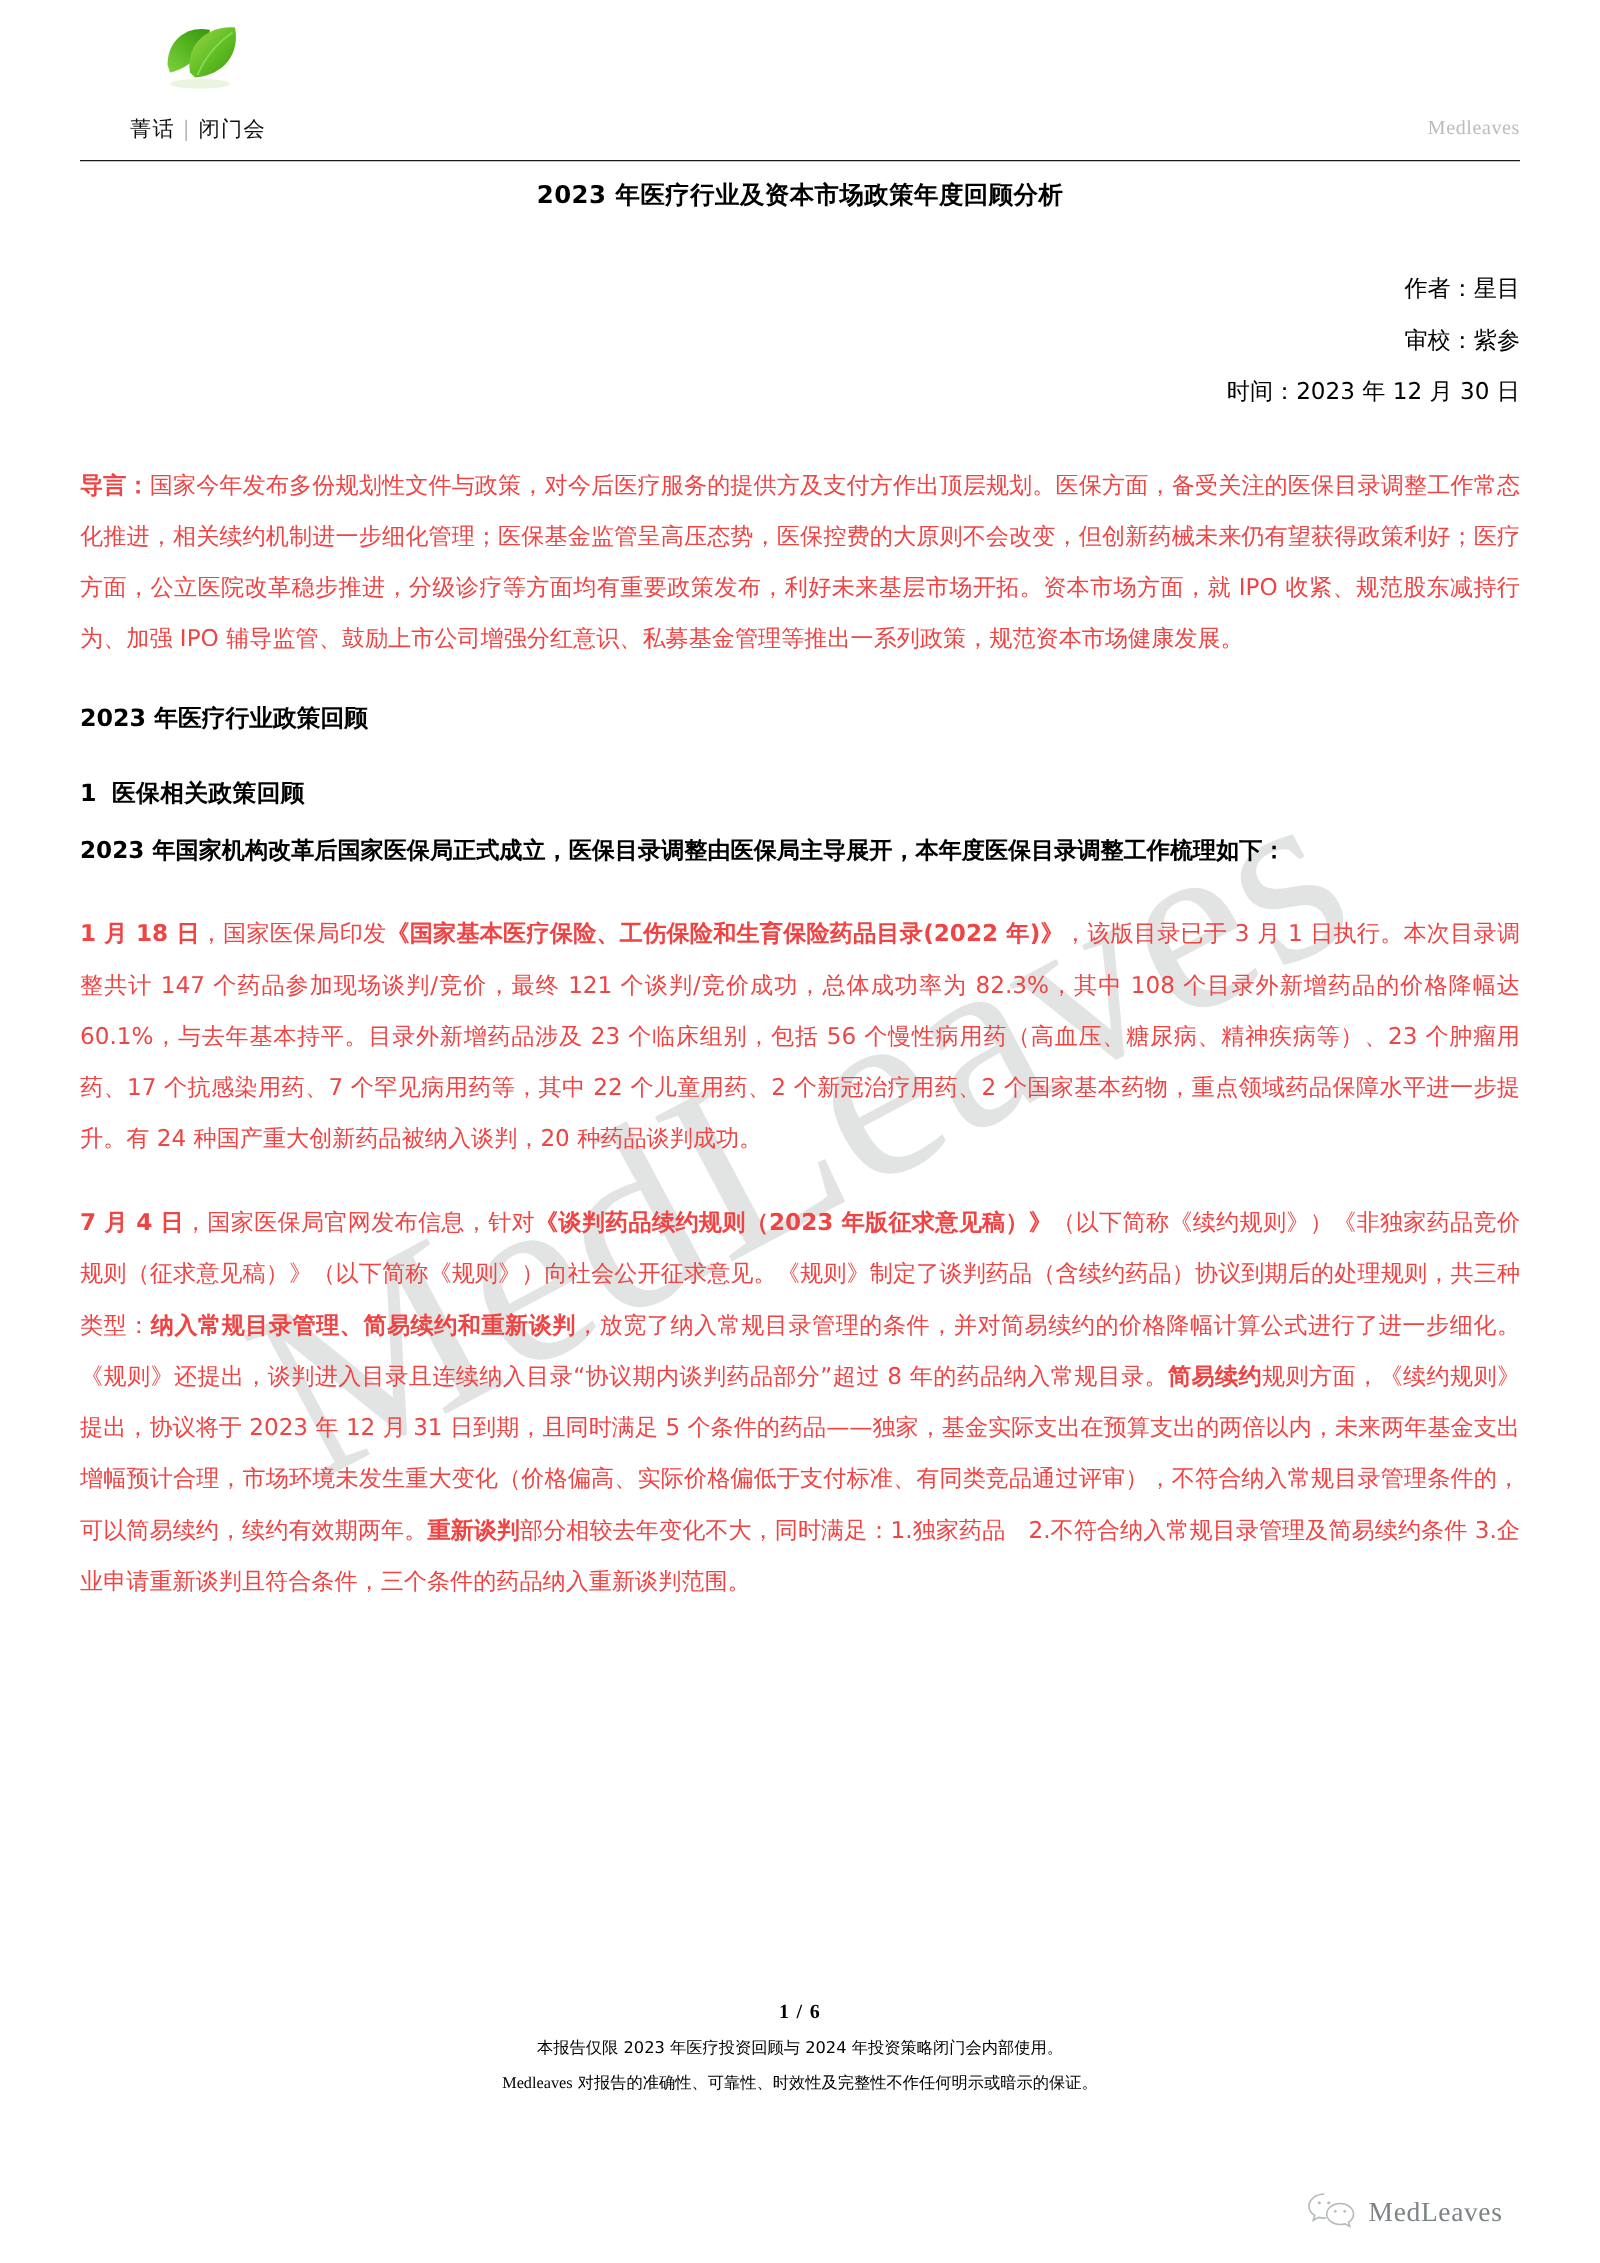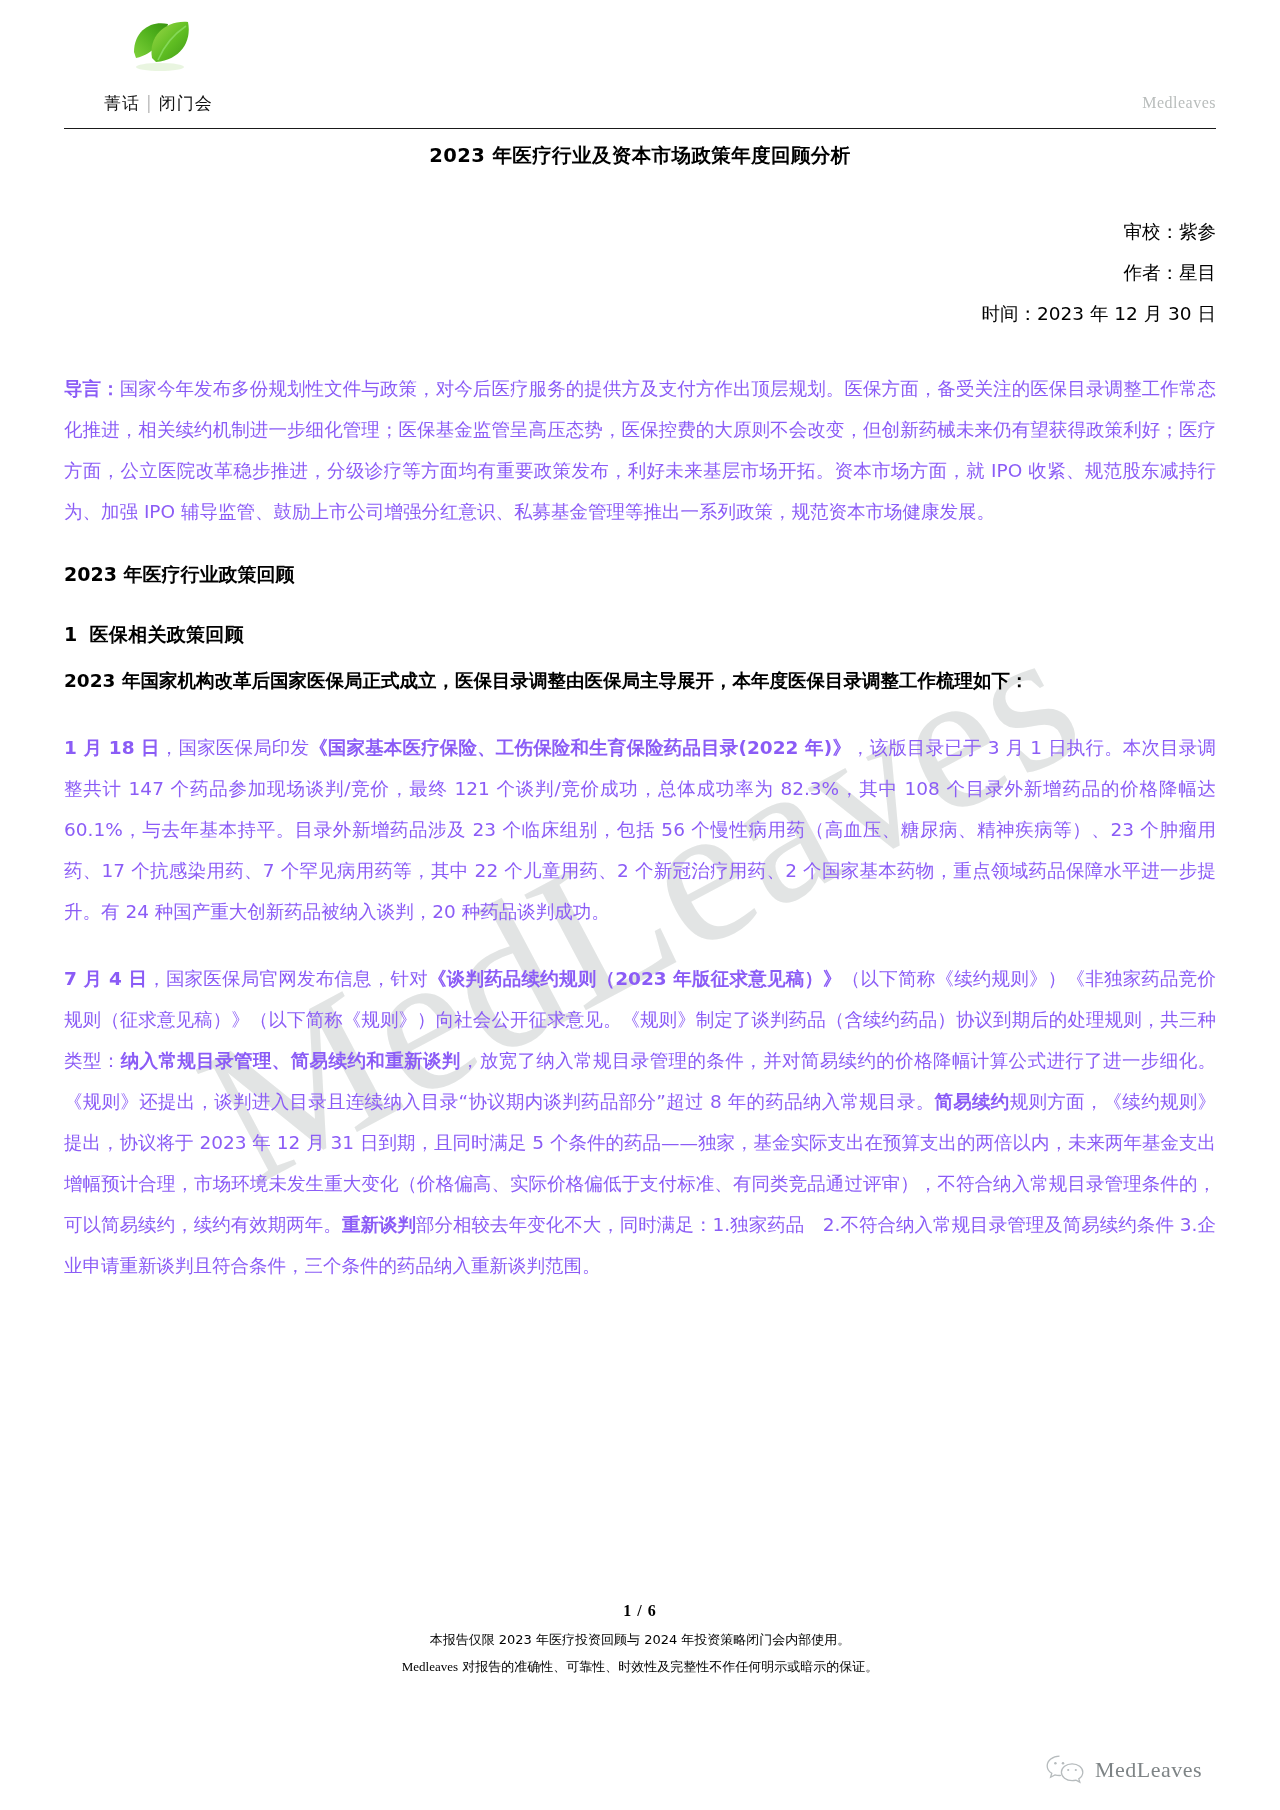--- a/index.html
+++ b/index.html
@@ -112,21 +112,21 @@
     line-height: 41px;
     color: #000;
   }
 
   .para {
     font-family: "DejaVu Sans", "Liberation Sans", sans-serif;
     font-size: 18.5px;
     line-height: 41px;
     text-align: justify;
     text-justify: inter-ideograph;
-    color: #8b5cf6;
+    color: #ef4444;
     margin: 0;
   }
   .para.intro { margin-top: 34px; }
   .para.spaced { margin-top: 26px; }
 
   .b { font-weight: bold; }
 
   .section-head {
     text-align: left;
     font-family: "DejaVu Sans", "Liberation Sans", sans-serif;
@@ -234,22 +234,22 @@
     </div>
     <div class="header-right">Medleaves</div>
   </div>
   <div class="header-rule"></div>
 
   <div class="content">
 
     <div class="doc-title">2023 年医疗行业及资本市场政策年度回顾分析</div>
 
     <div class="meta-block">
+      <div>作者：星目</div>
       <div>审校：紫参</div>
-      <div>作者：星目</div>
       <div>时间：2023 年 12 月 30 日</div>
     </div>
 
     <p class="para intro"><span class="b">导言：</span><span>国家今年发布多份规划性文件与政策，对今后医疗服务的提供方及支付方作出顶层规划。医保方面，备受关注的医保目录调整工作常态化推进，相关续约机制进一步细化管理；医保基金监管呈高压态势，医保控费的大原则不会改变，但创新药械未来仍有望获得政策利好；医疗方面，公立医院改革稳步推进，分级诊疗等方面均有重要政策发布，利好未来基层市场开拓。资本市场方面，就 IPO 收紧、规范股东减持行为、加强 IPO 辅导监管、鼓励上市公司增强分红意识、私募基金管理等推出一系列政策，规范资本市场健康发展。</span></p>
 
     <div class="section-head">2023 年医疗行业政策回顾</div>
 
     <div class="h1"><span class="num">1</span><span>医保相关政策回顾</span></div>
 
     <div class="lead-bold">2023 年国家机构改革后国家医保局正式成立，医保目录调整由医保局主导展开，本年度医保目录调整工作梳理如下：</div>

